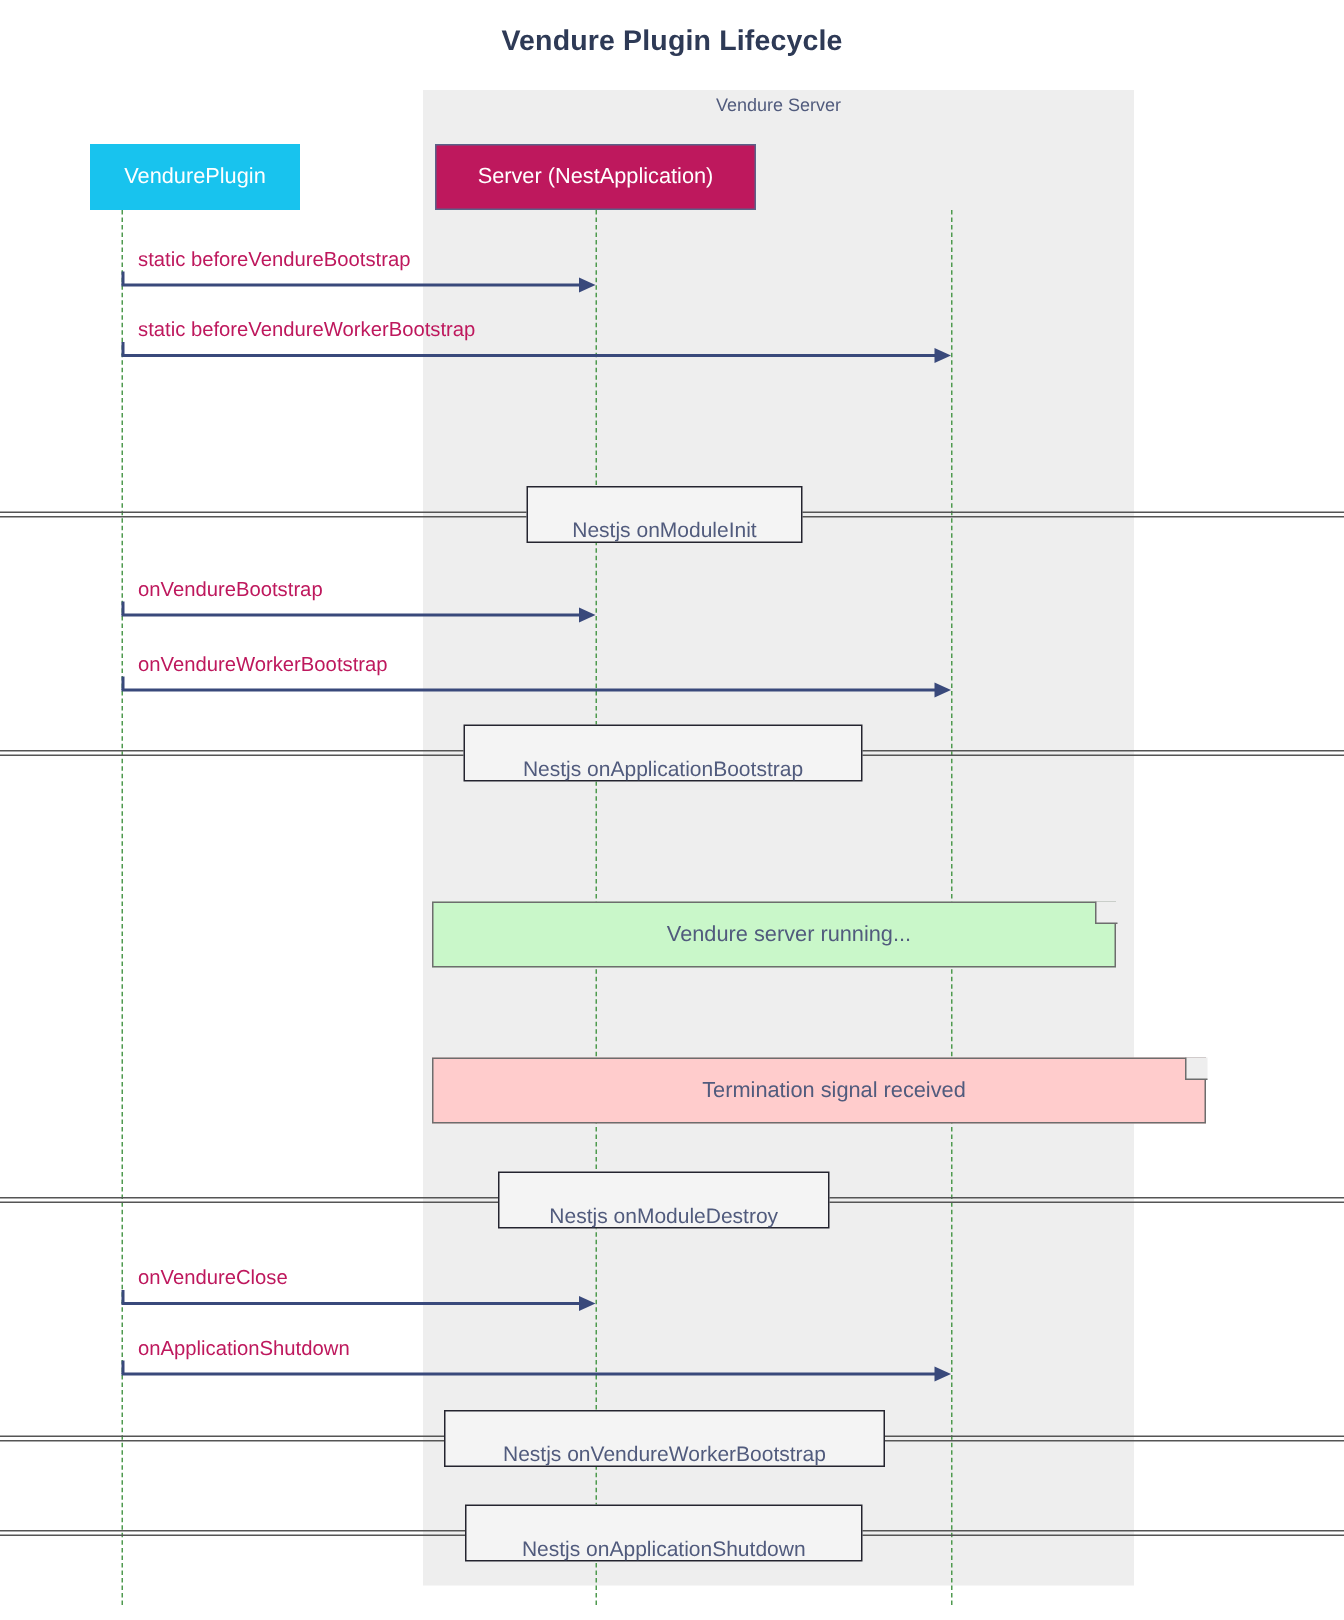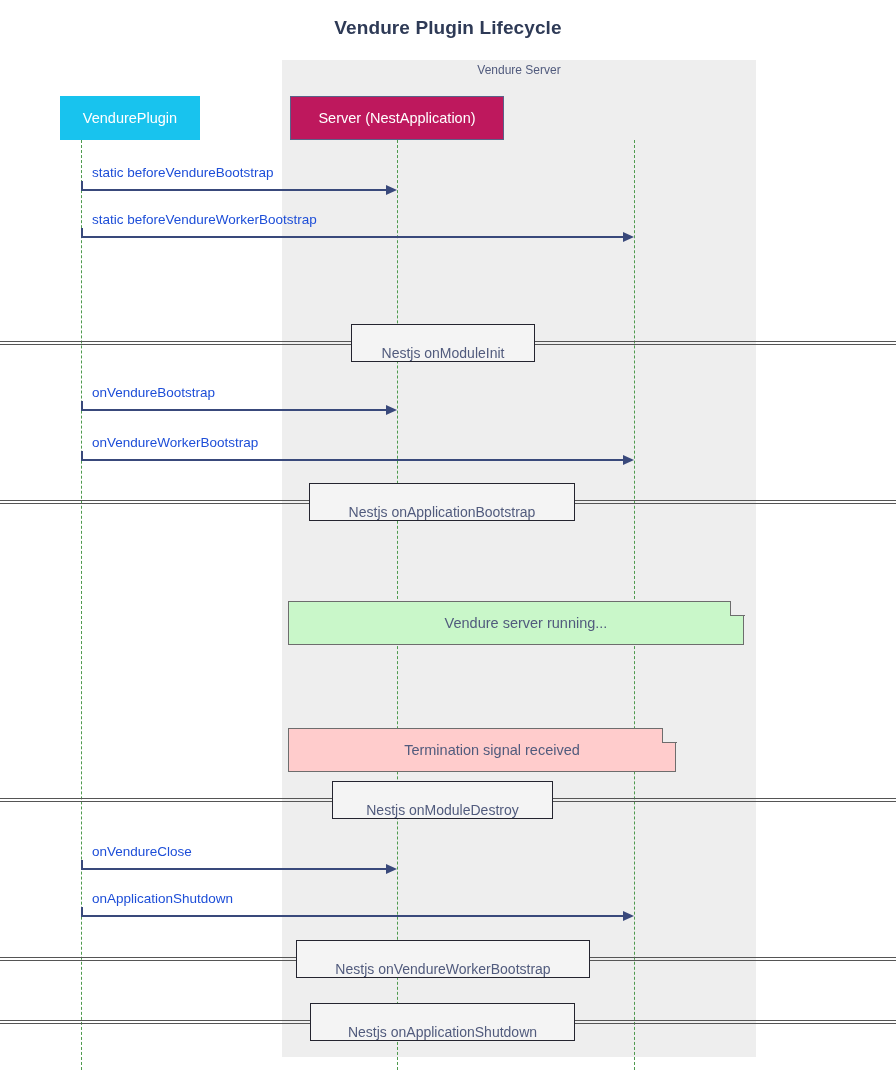--- a/index.html
+++ b/index.html
@@ -113,21 +113,21 @@
   }
   .msg-tail {
     position: absolute;
     width: 0;
     height: 9px;
     border-left: 2px solid #39497b;
   }
   .msg-label {
     position: absolute;
     font-size: 13.5px;
-    color: #1d4ed8;
+    color: #be185d;
     white-space: nowrap;
   }
 
   
   .divider-line {
     position: absolute;
     left: 0;
     width: 896px;
     height: 4px;
     border-top: 1.3px solid #555555;
@@ -243,19 +243,19 @@
       <div class="divider-line" style="top: 1020px;"></div>
       <div class="divider-box" style="left: 310px; top: 1003px; width: 265px;">
         <span>Nestjs onApplicationShutdown</span>
       </div>
     </div>
   <div id="notes-layer">
       <div class="note green" style="left: 288px; top: 601px; width: 456px; height: 44px;">
         <span>Vendure server running...</span>
         <div class="fold"></div>
       </div>
-      <div class="note red" style="left: 288px; top: 728px; width: 388px; height: 44px;">
+      <div class="note red" style="left: 288px; top: 705px; width: 516px; height: 44px;">
         <span>Termination signal received</span>
         <div class="fold"></div>
       </div>
     </div>
 
 </div>
 
 </body></html>

